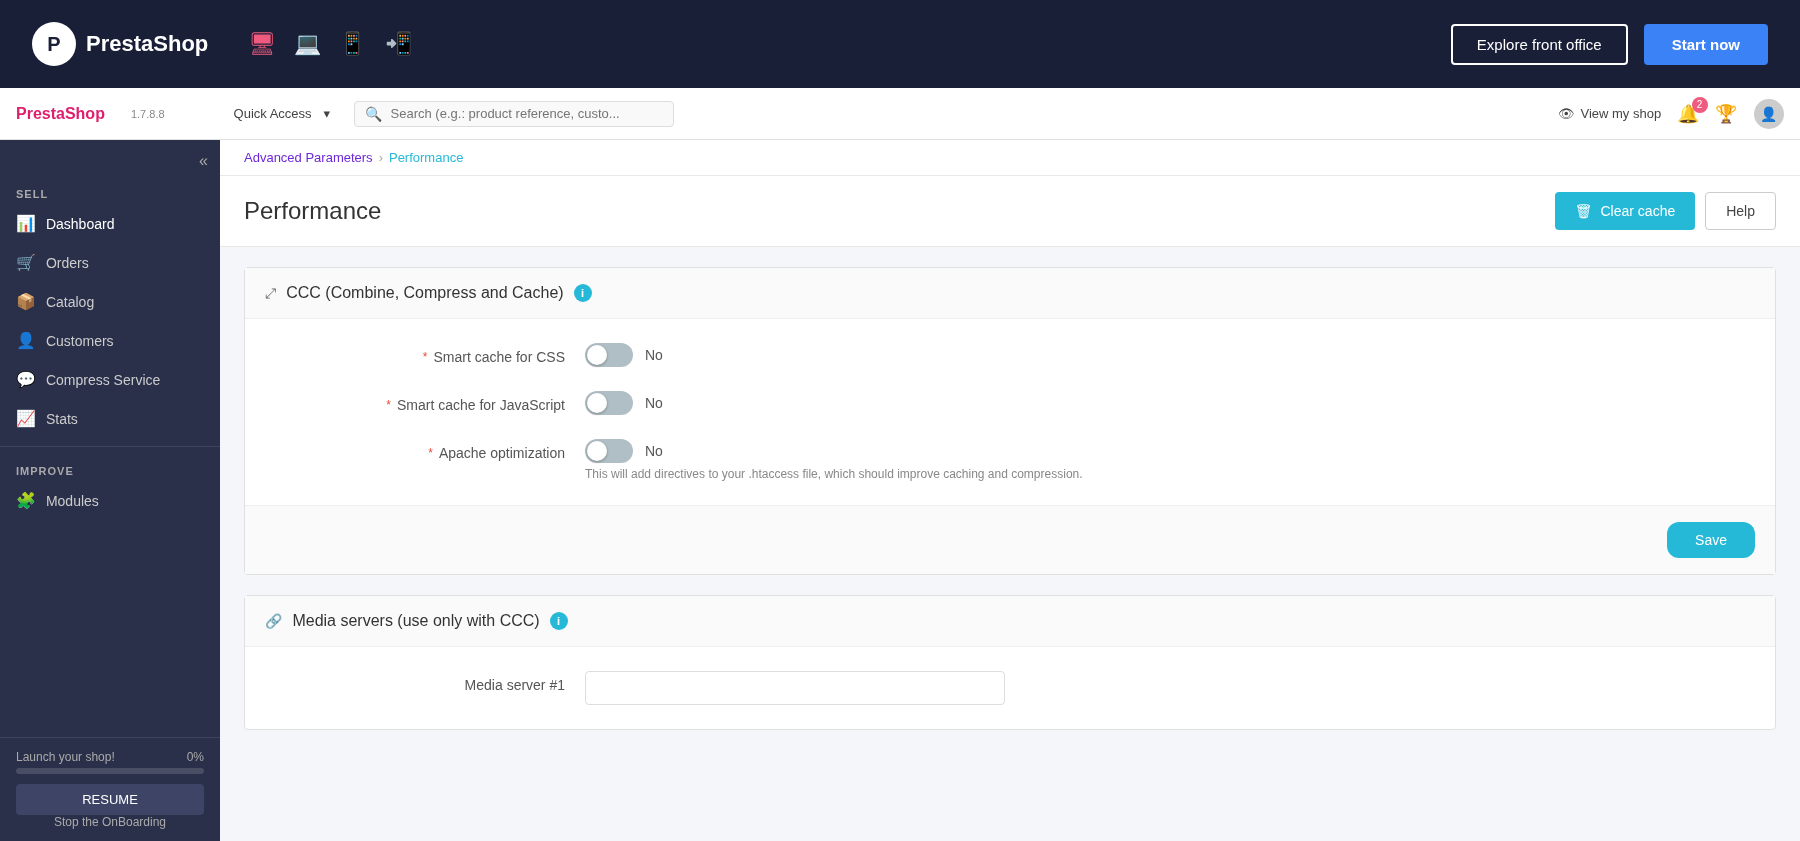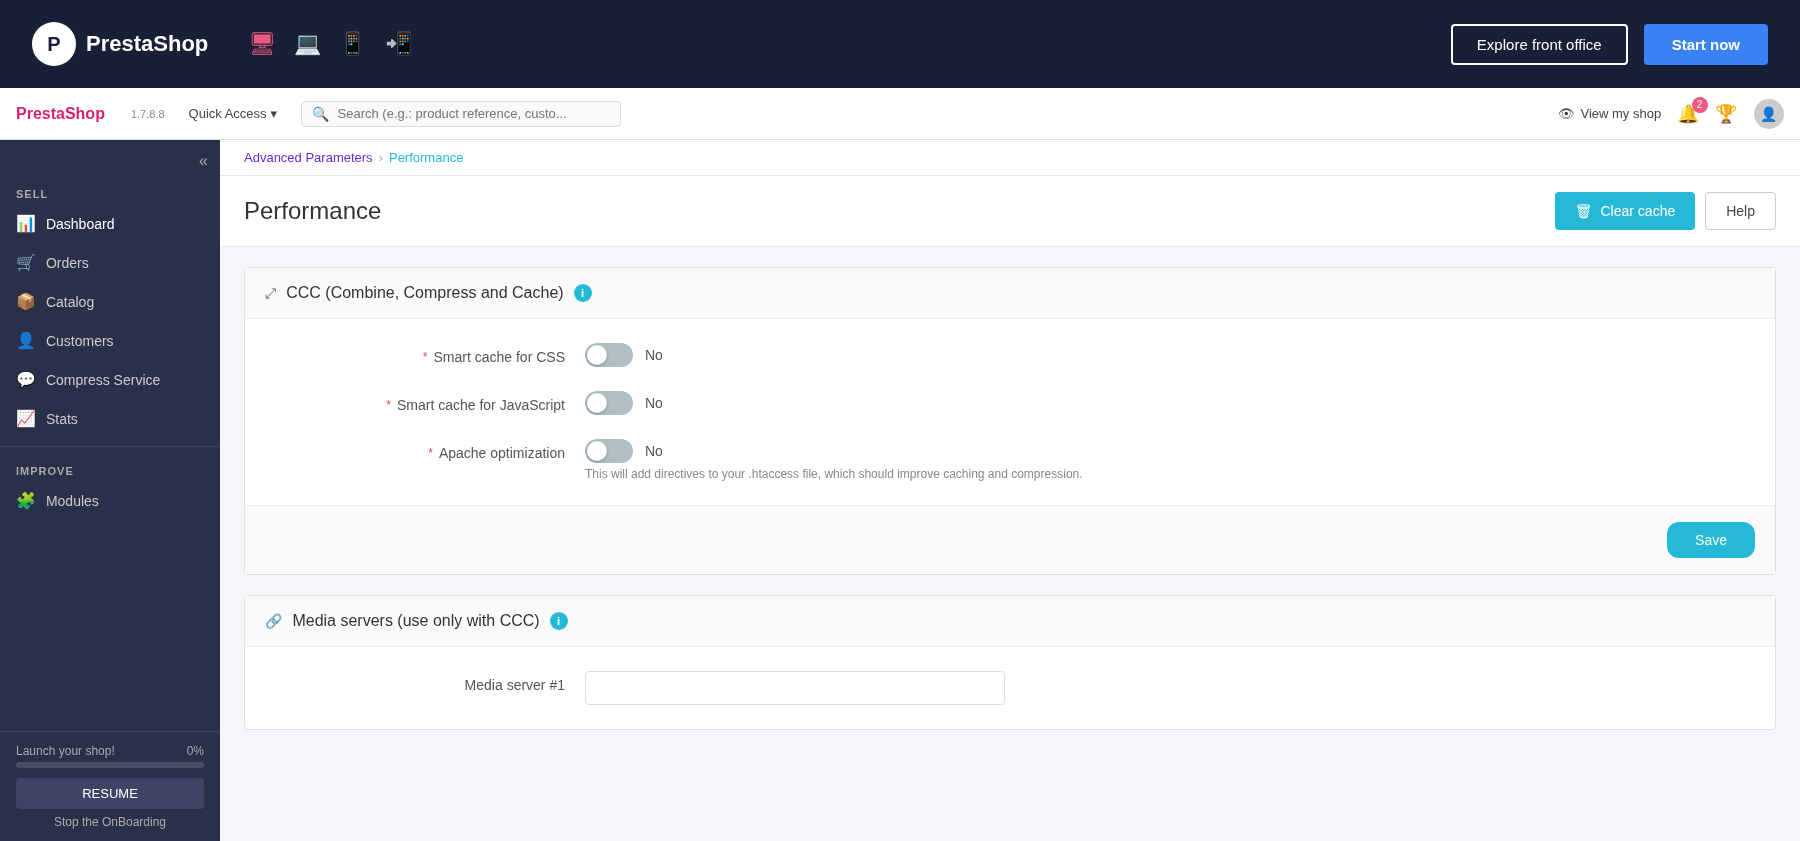--- a/index.html
+++ b/index.html
@@ -102,25 +102,26 @@
       font-size: 16px;
     }
     .admin-bar-version {
       font-size: 11px;
       color: #888;
       margin-left: 20px;
     }
     .quick-access {
       display: flex;
       align-items: flex-start;
-      gap: 4px;
+      gap: 12px;
       cursor: pointer;
       font-size: 13px;
       color: #444;
       padding: 0 8px;
+      margin-left: 45px;
     }
     .search-bar {
       flex: 1;
       max-width: 320px;
       display: flex;
       align-items: center;
       border: 1px solid #ddd;
       border-radius: 4px;
       padding: 4px 10px;
       gap: 8px;
@@ -258,21 +259,20 @@
     }
     .btn-resume {
       background: #3d4466;
       color: white;
       border: none;
       padding: 8px 16px;
       border-radius: 4px;
       cursor: pointer;
       font-size: 13px;
       width: 100%;
-      margin-bottom: 6px;
     }
     .stop-onboarding {
       font-size: 12px;
       color: #aaa;
       text-align: center;
       cursor: pointer;
     }
 
     
     .main-content {

